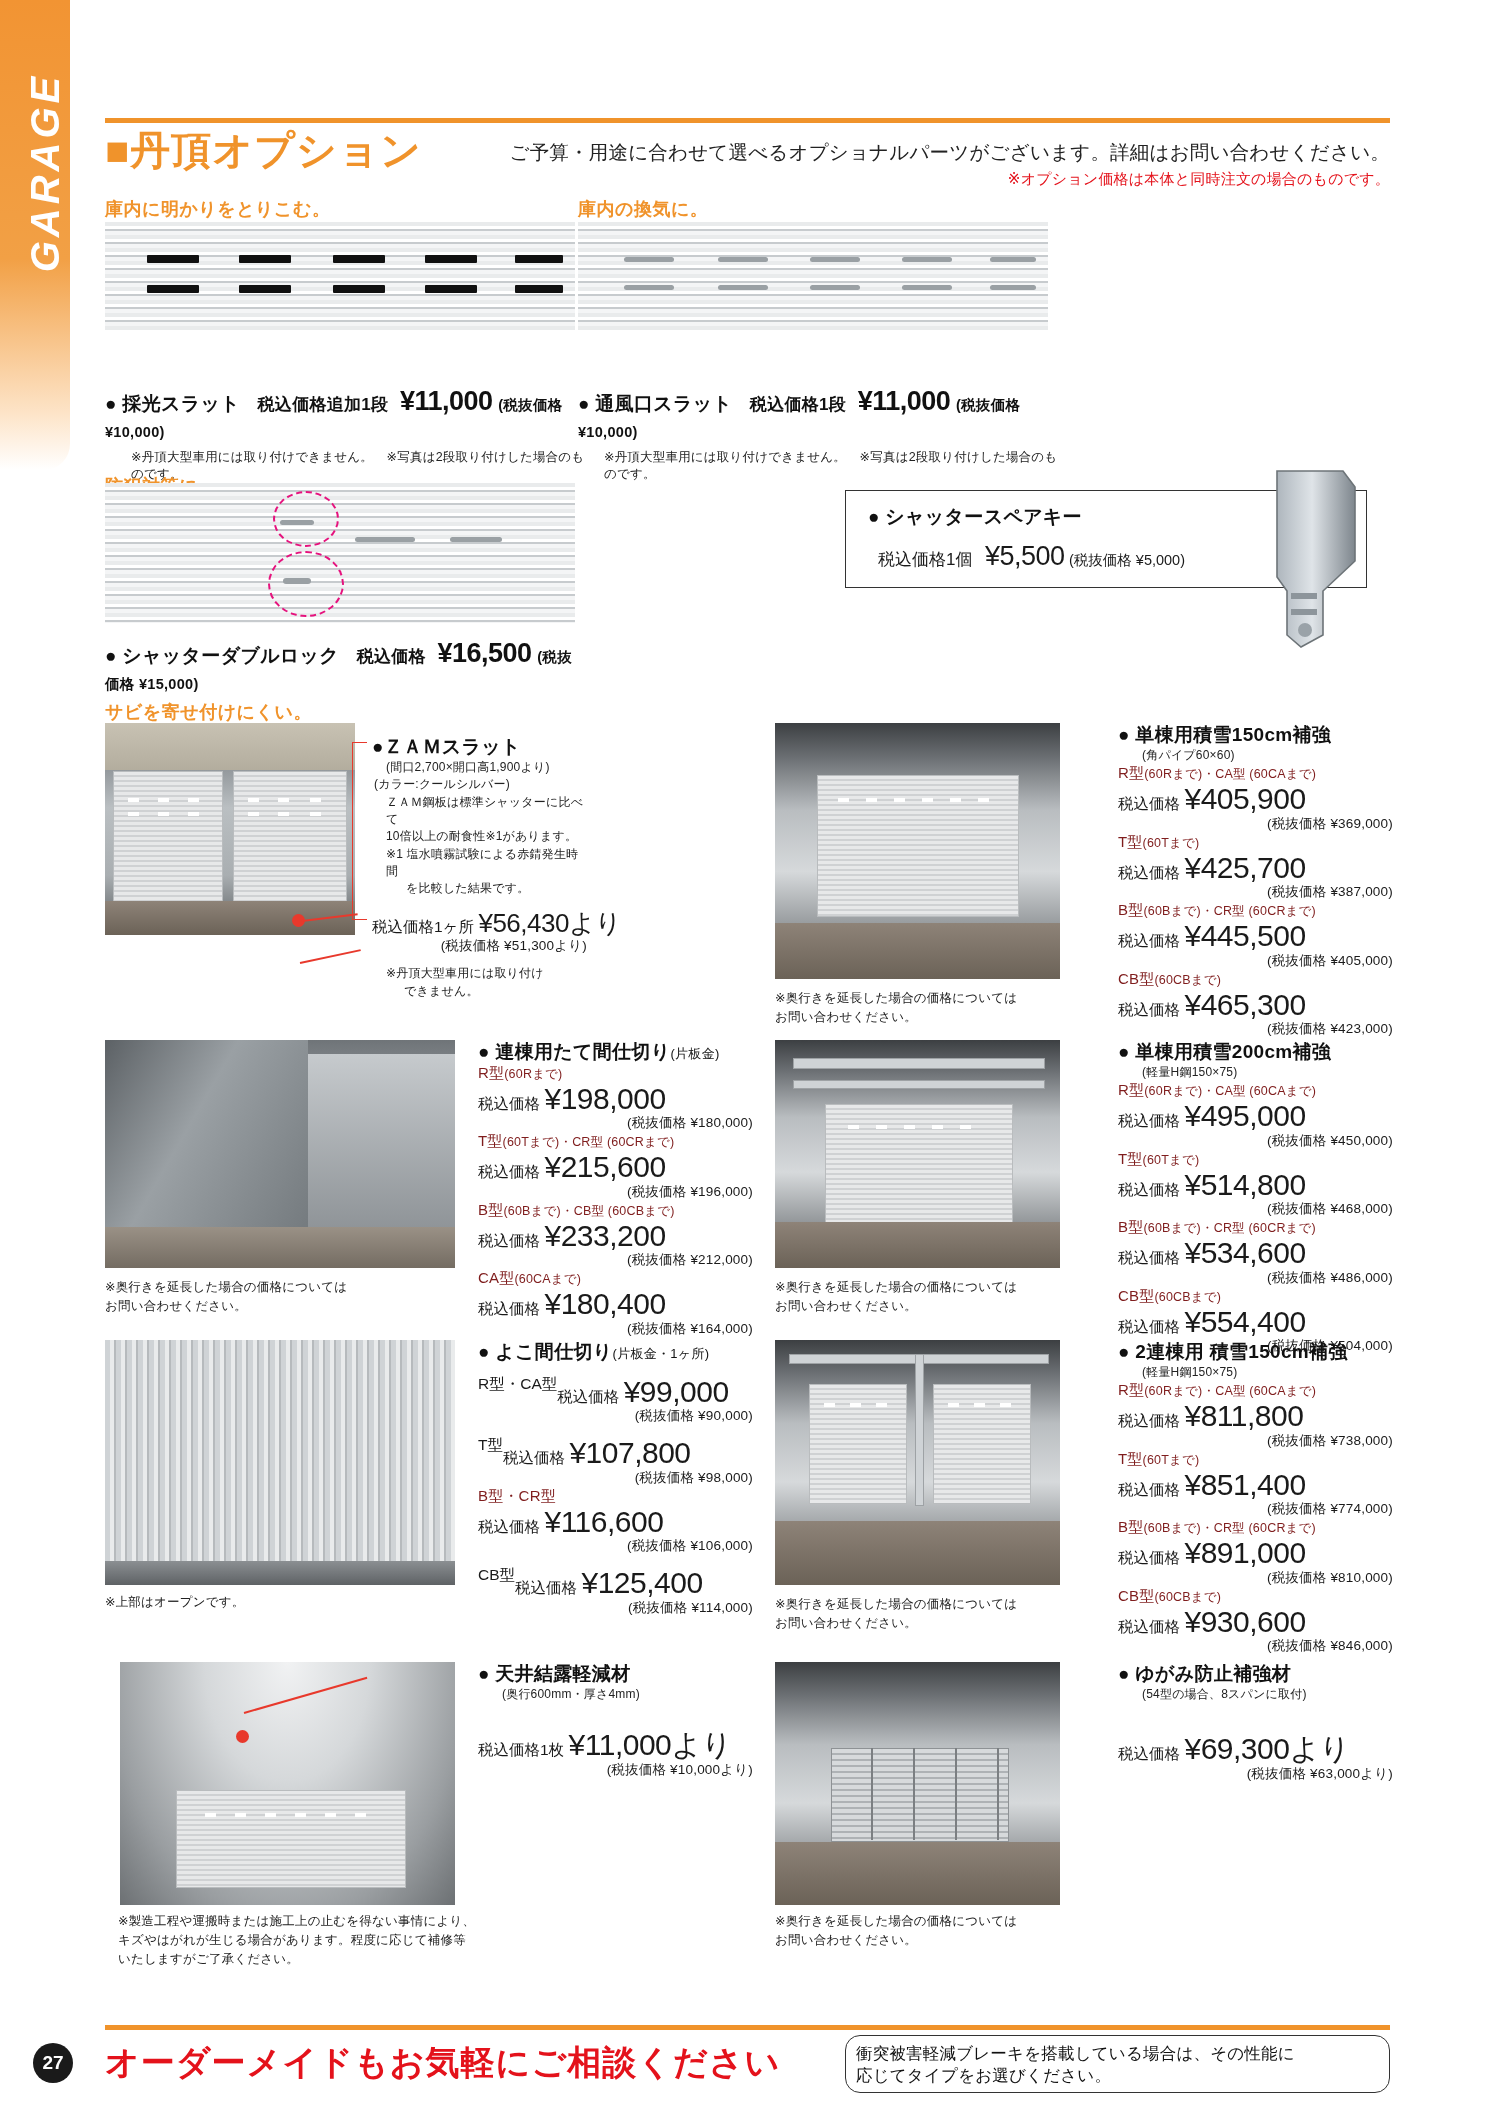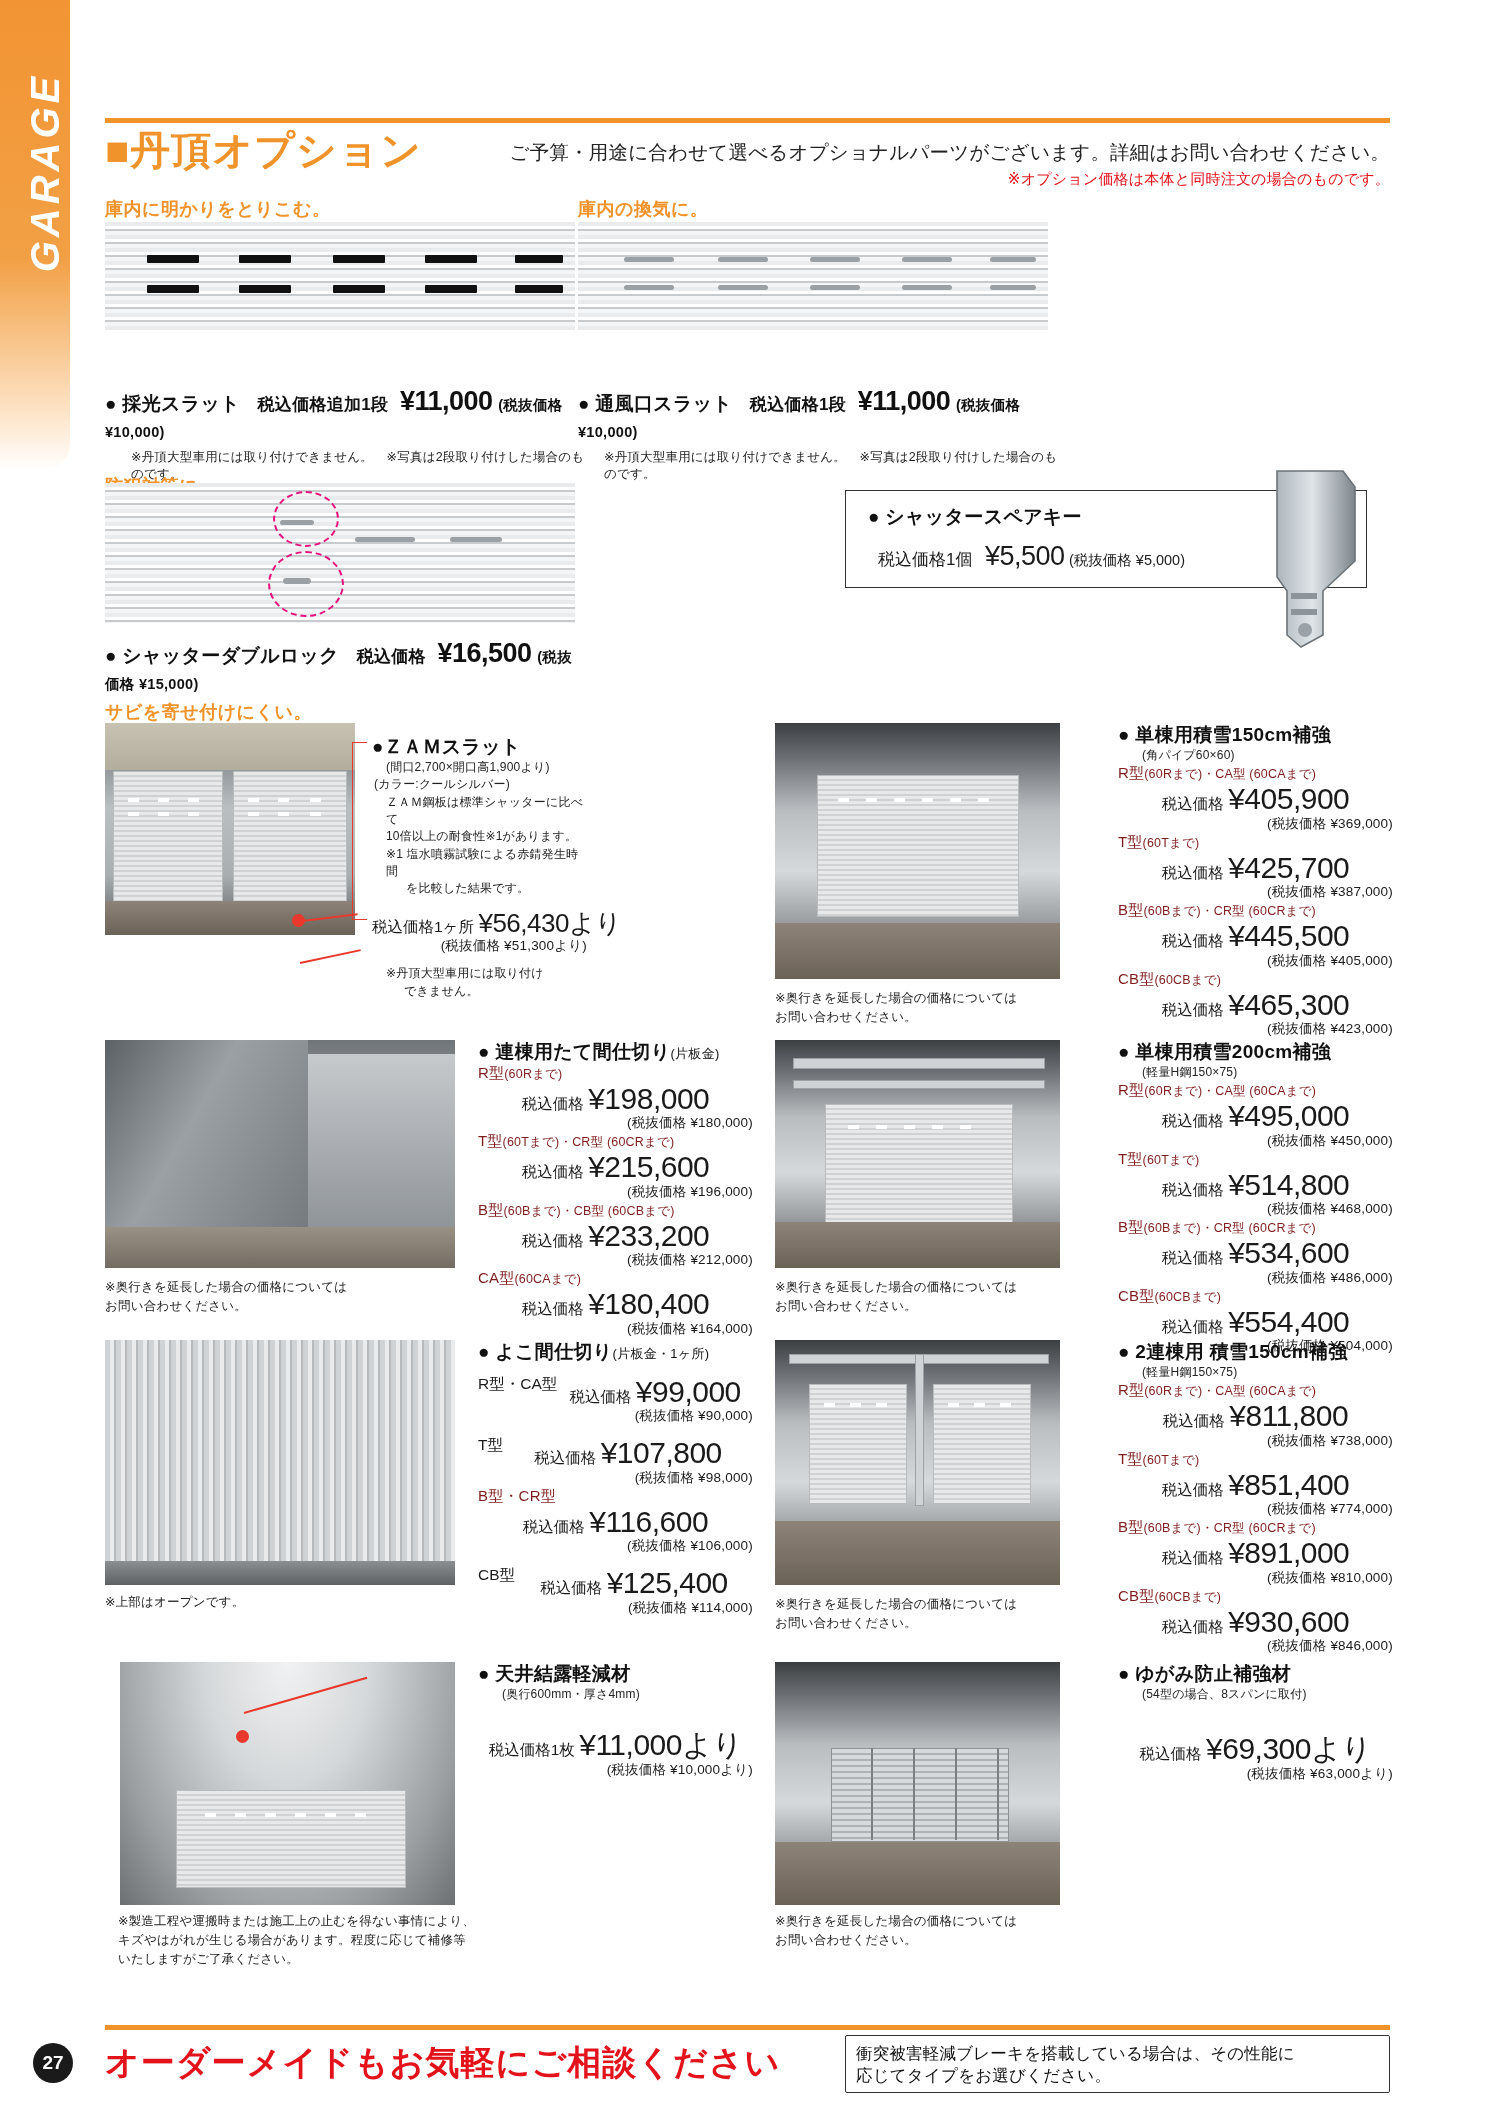--- a/index.html
+++ b/index.html
@@ -88,21 +88,21 @@
   }
   .beam{position:absolute;background:#cfd3d6;border:1px solid #9ea2a5;}
 
   
   .prod{position:absolute;}
   .bullet-title{font-size:19px;font-weight:bold;color:#111;letter-spacing:.3px;line-height:1.25;}
   .sub-note{font-size:12.5px;color:#222;line-height:1.4;letter-spacing:.2px;}
   .tiny-note{font-size:12px;color:#222;line-height:1.45;letter-spacing:.2px;}
   .type-line{font-size:15px;color:#7f1d1d;letter-spacing:.2px;}
   .type-line .sm{font-size:12.5px;}
-  .price-row{text-align:center;line-height:1.05;white-space:nowrap;}
+  .price-row{text-align:left;line-height:1.05;white-space:nowrap;}
   .price-lbl{font-size:15.5px;}
   .price-big{font-size:30px;font-weight:normal;letter-spacing:-.5px;}
   .price-big.sm{font-size:26px;}
   .price-net{font-size:13.5px;text-align:right;letter-spacing:.2px;}
   .inline-price{font-size:17px;}
   .inline-big{font-size:27px;letter-spacing:-.5px;}
   .inline-paren{font-size:14.5px;}
 
   .callout{
     position:absolute;border:1.6px solid #333;background:#fff;
@@ -115,21 +115,21 @@
            border-top:1.6px solid #e8392c;border-bottom:1.6px solid #e8392c;}
 
   .footnote{position:absolute;font-size:12.5px;color:#222;line-height:1.5;letter-spacing:.2px;}
 
   .footer-msg{
     position:absolute;left:105px;top:2040px;
     font-size:34px;font-weight:bold;color:#e4121b;letter-spacing:1px;
   }
   .footer-box{
     position:absolute;left:845px;top:2035px;width:545px;height:58px;
-    border:1.4px solid #333;border-radius:2px;box-sizing:border-box;
+    border:1.4px solid #333;border-radius:15px;box-sizing:border-box;
     padding:6px 10px;font-size:16.5px;line-height:1.35;letter-spacing:.2px;color:#111;
   }
   .page-num{
     position:absolute;left:33px;top:2043px;width:40px;height:40px;border-radius:50%;
     background:#1a1a1a;color:#fff;font-size:19px;font-weight:bold;
     display:flex;align-items:center;justify-content:center;
   }
 </style>
 </head>
 <body>

